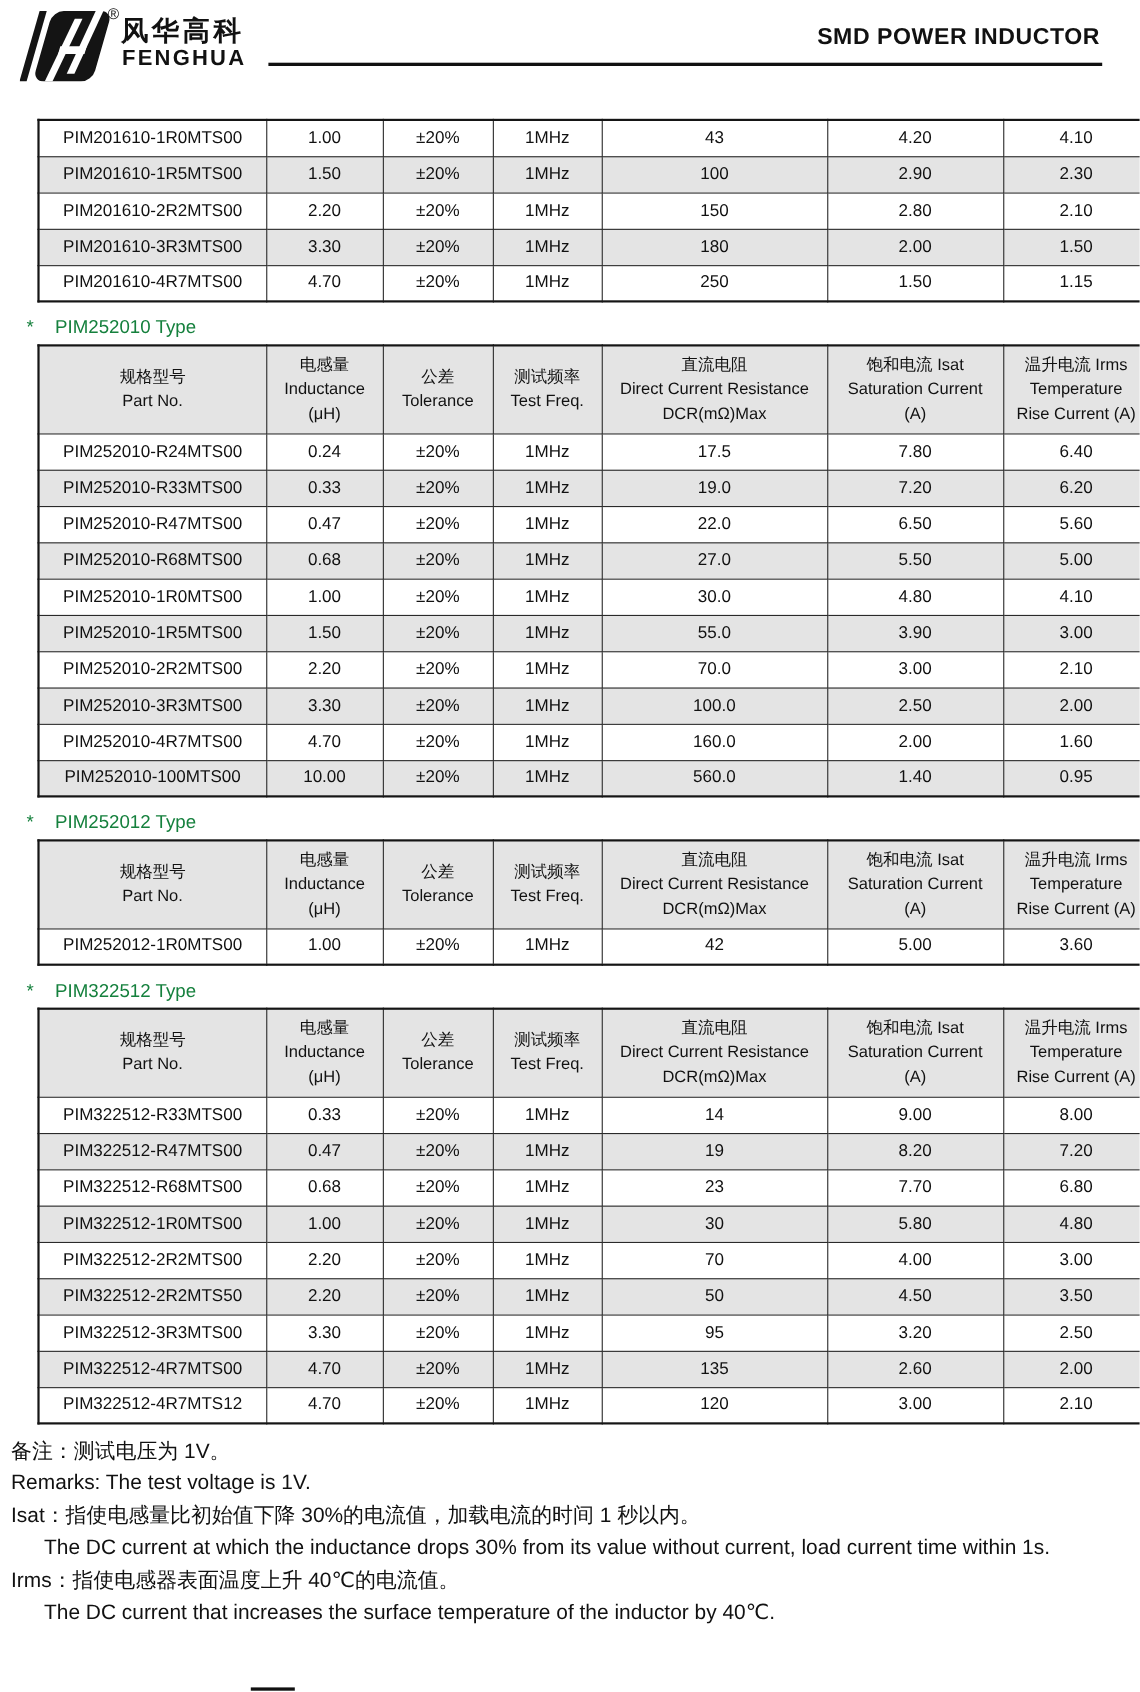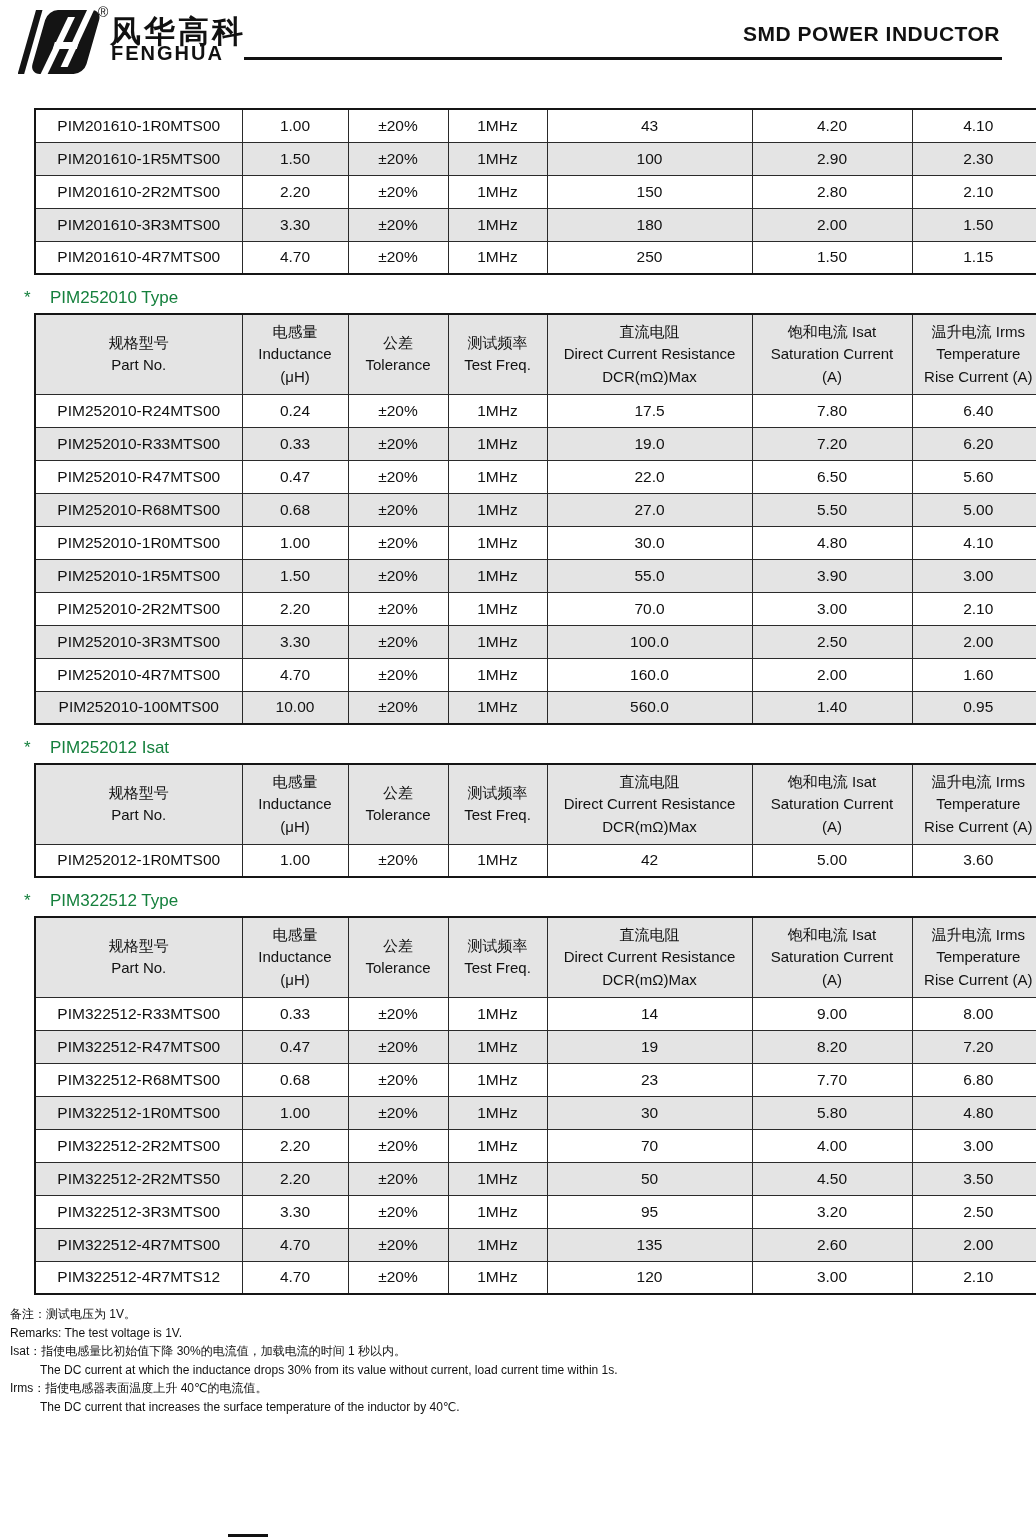--- a/index.html
+++ b/index.html
@@ -9,21 +9,21 @@
     color: #111;
     position: relative;
     overflow: hidden;
   }
   .page { padding: 0 16px 0 10px; }
 
   
   .hdr { position: relative; height: 108px; }
   .logo-mark { position: absolute; left: 8px; top: 10px; }
   .reg { position: absolute; left: 88px; top: 4px; font-size: 14px; }
-  .logo-cn { position: absolute; left: 100px; top: 11px; font-size: 31px; font-weight: bold; letter-spacing: 3px; }
+  .logo-cn { position: absolute; left: 100px; top: 11px; font-size: 25px; font-weight: bold; letter-spacing: 3px; }
   .logo-en { position: absolute; left: 101px; top: 42px; font-size: 20px; font-weight: bold; letter-spacing: 2px; text-align: center; }
   .doc-title { position: absolute; right: 20px; top: 22px; font-size: 21px; font-weight: bold; letter-spacing: 0.5px; }
   .hdr-rule { position: absolute; left: 234px; right: 18px; top: 57px; height: 3px; background: #111; }
 
   
   .section-title { font-size: 17px; margin: 13px 0 5px 14px; color: #15803d; }
   .section-title .marker { display: inline-block; width: 26px; }
 
   table {
     border-collapse: collapse;
@@ -32,21 +32,21 @@
     border: 2px solid #151515;
     margin-left: 24px;
   }
   th, td { border: 1.6px solid #2a2a2a; text-align: center; vertical-align: middle; }
   thead th { background: var(--hdr-bg, #e4e4e4); font-weight: normal; height: 80px; padding: 4px 2px; }
   .hline { font-size: 15px; line-height: 1.5; }
   tbody td { height: 33px; font-size: 15.5px; background: #ffffff; }
   tbody tr:nth-child(even) td { background: var(--row-alt, #e4e4e4); }
 
   
-  .remarks { margin: 10px 0 0 0; font-size: 12px; line-height: 1.55; }
+  .remarks { margin: 10px 0 0 0; font-size: 19px; line-height: 1.55; }
   .remark { white-space: nowrap; }
   .remark.indent { padding-left: 30px; }
 
   .footer-mark { position: absolute; left: 228px; top: 1534px; width: 40px; height: 3px; background: #111; }
 </style>
 </head>
 <body>
 
 <div class="page">
 
@@ -259,21 +259,21 @@
             <td>PIM252010-100MTS00</td>
             <td>10.00</td>
             <td>±20%</td>
             <td>1MHz</td>
             <td>560.0</td>
             <td>1.40</td>
             <td>0.95</td>
           </tr>
         </tbody>
       </table>
-      <div class="section-title"><span class="marker">*</span><span>PIM252012 Isat</span></div>
+      <div class="section-title"><span class="marker">*</span><span>PIM252012 Type</span></div>
       <table>
         <colgroup>
           <col style="width: 207px;">
           <col style="width: 106px;">
           <col style="width: 100px;">
           <col style="width: 99px;">
           <col style="width: 205px;">
           <col style="width: 160px;">
           <col style="width: 133px;">
         </colgroup>

